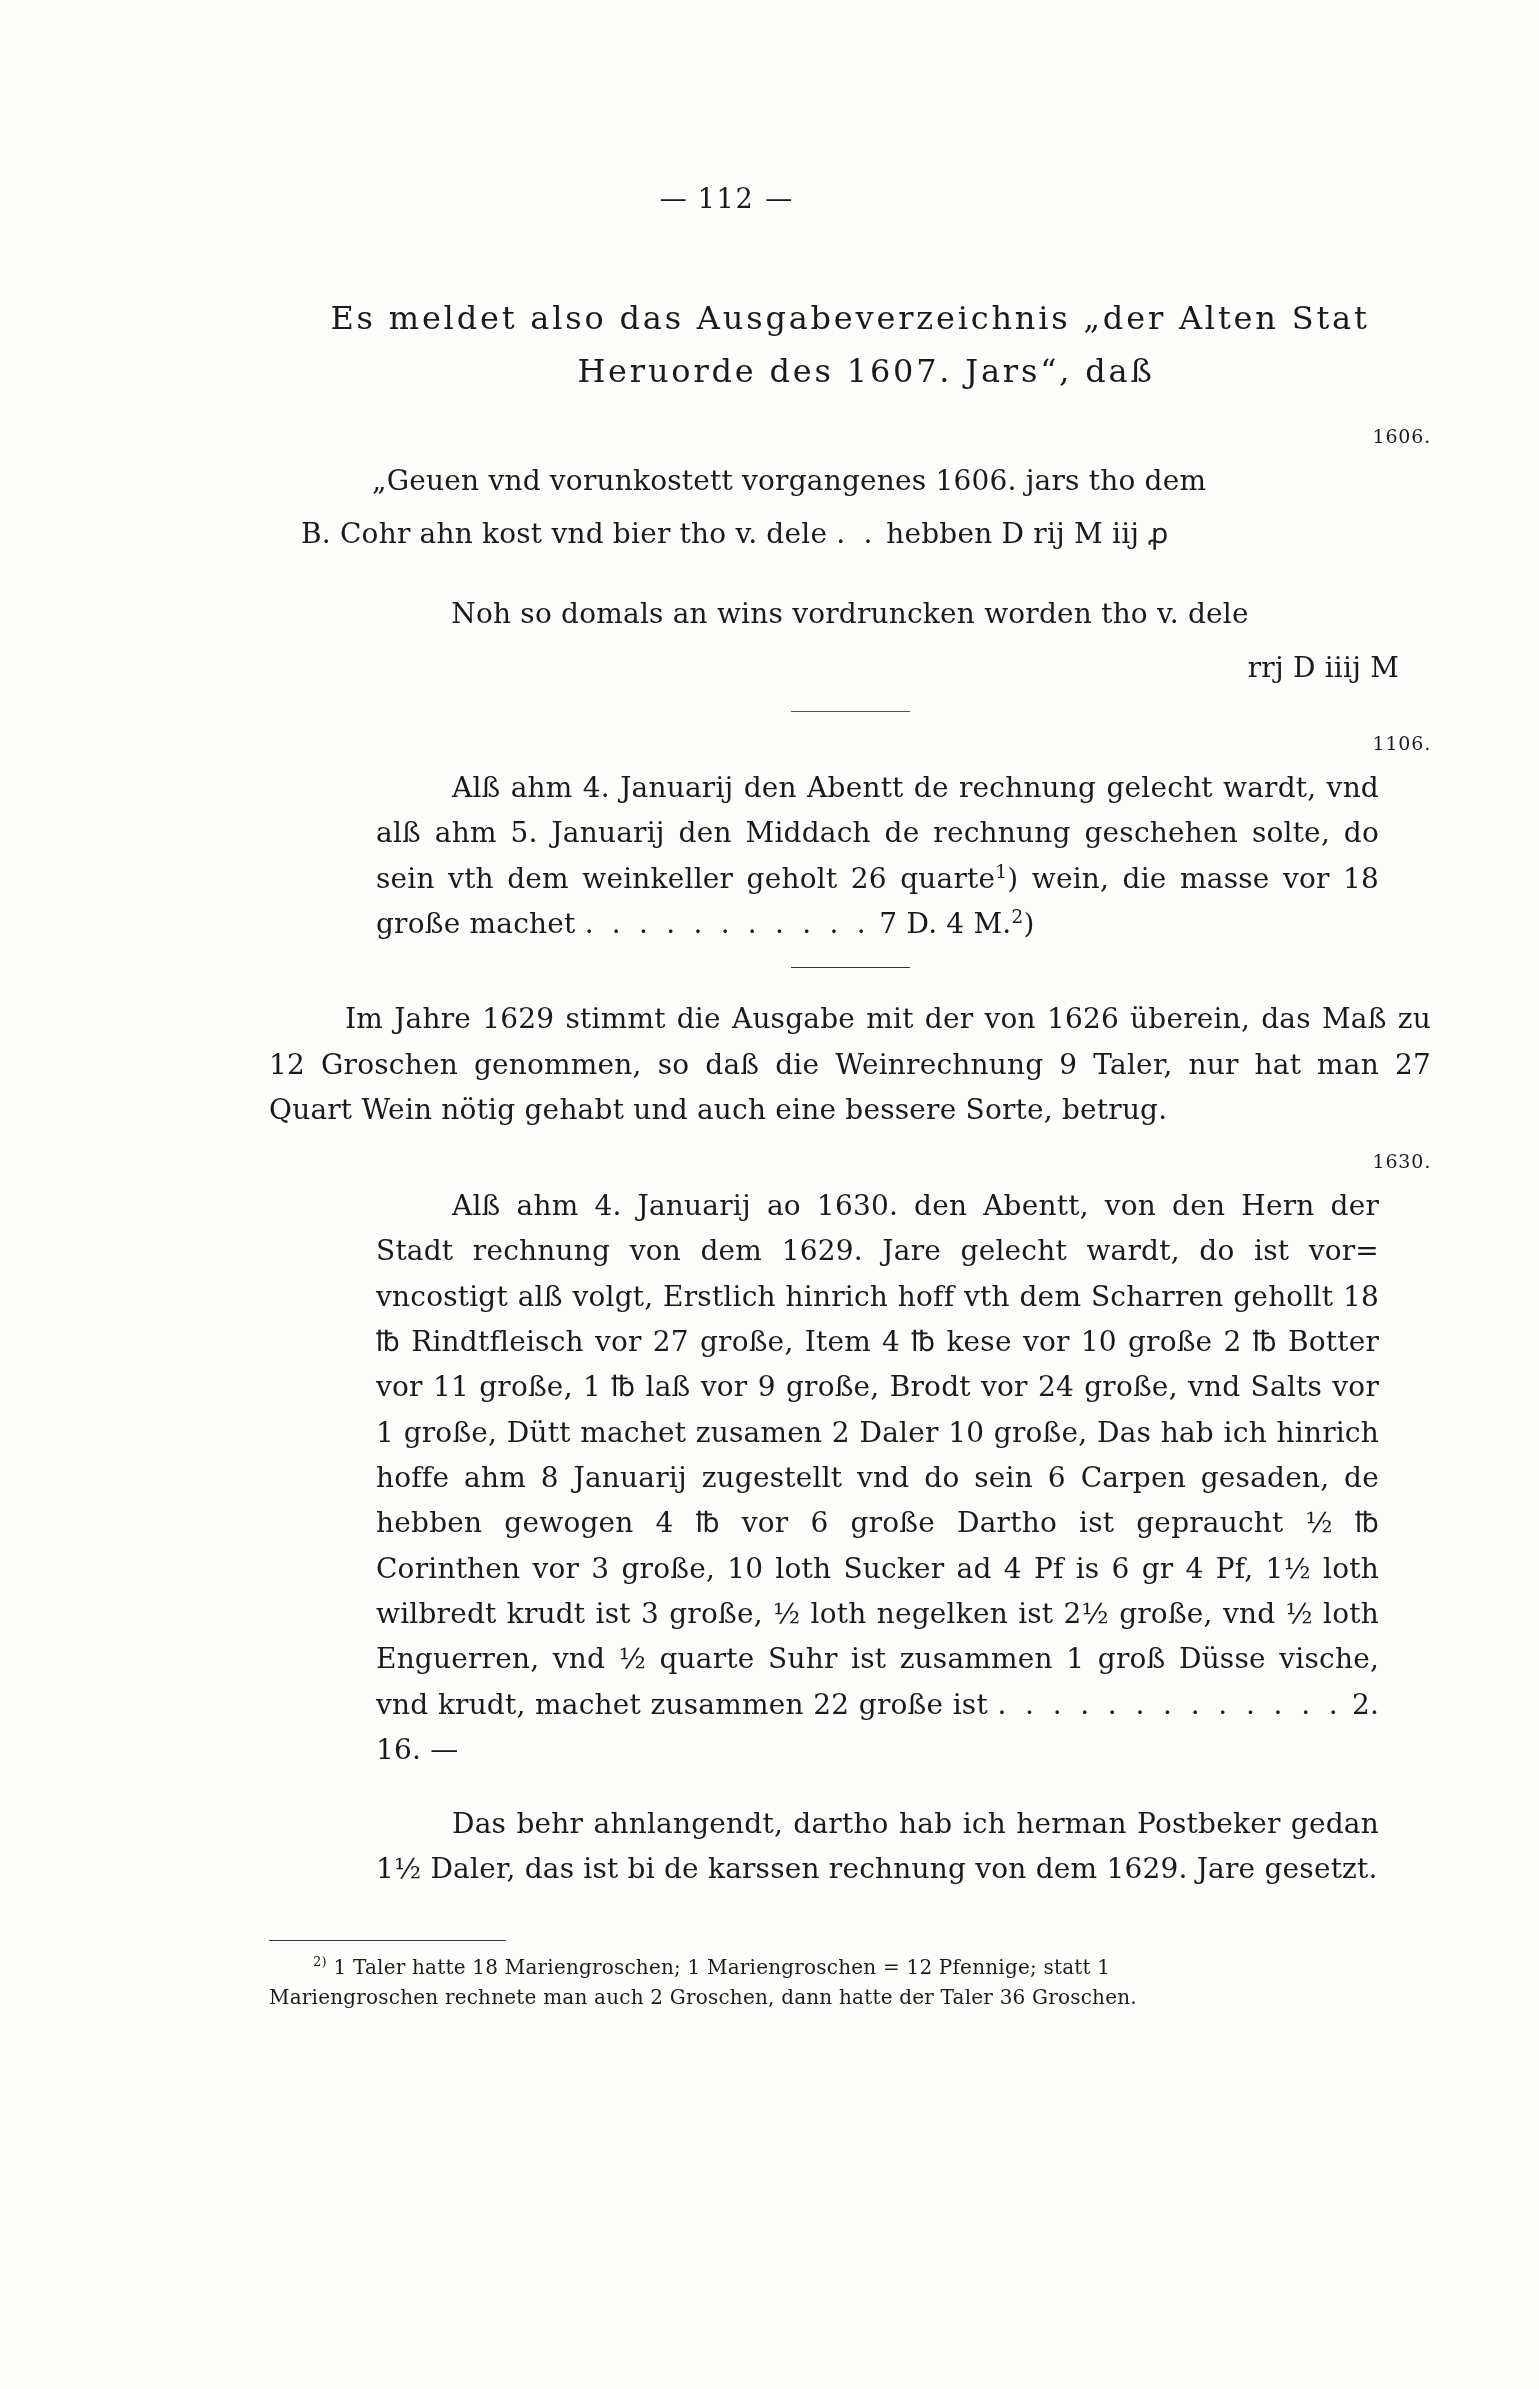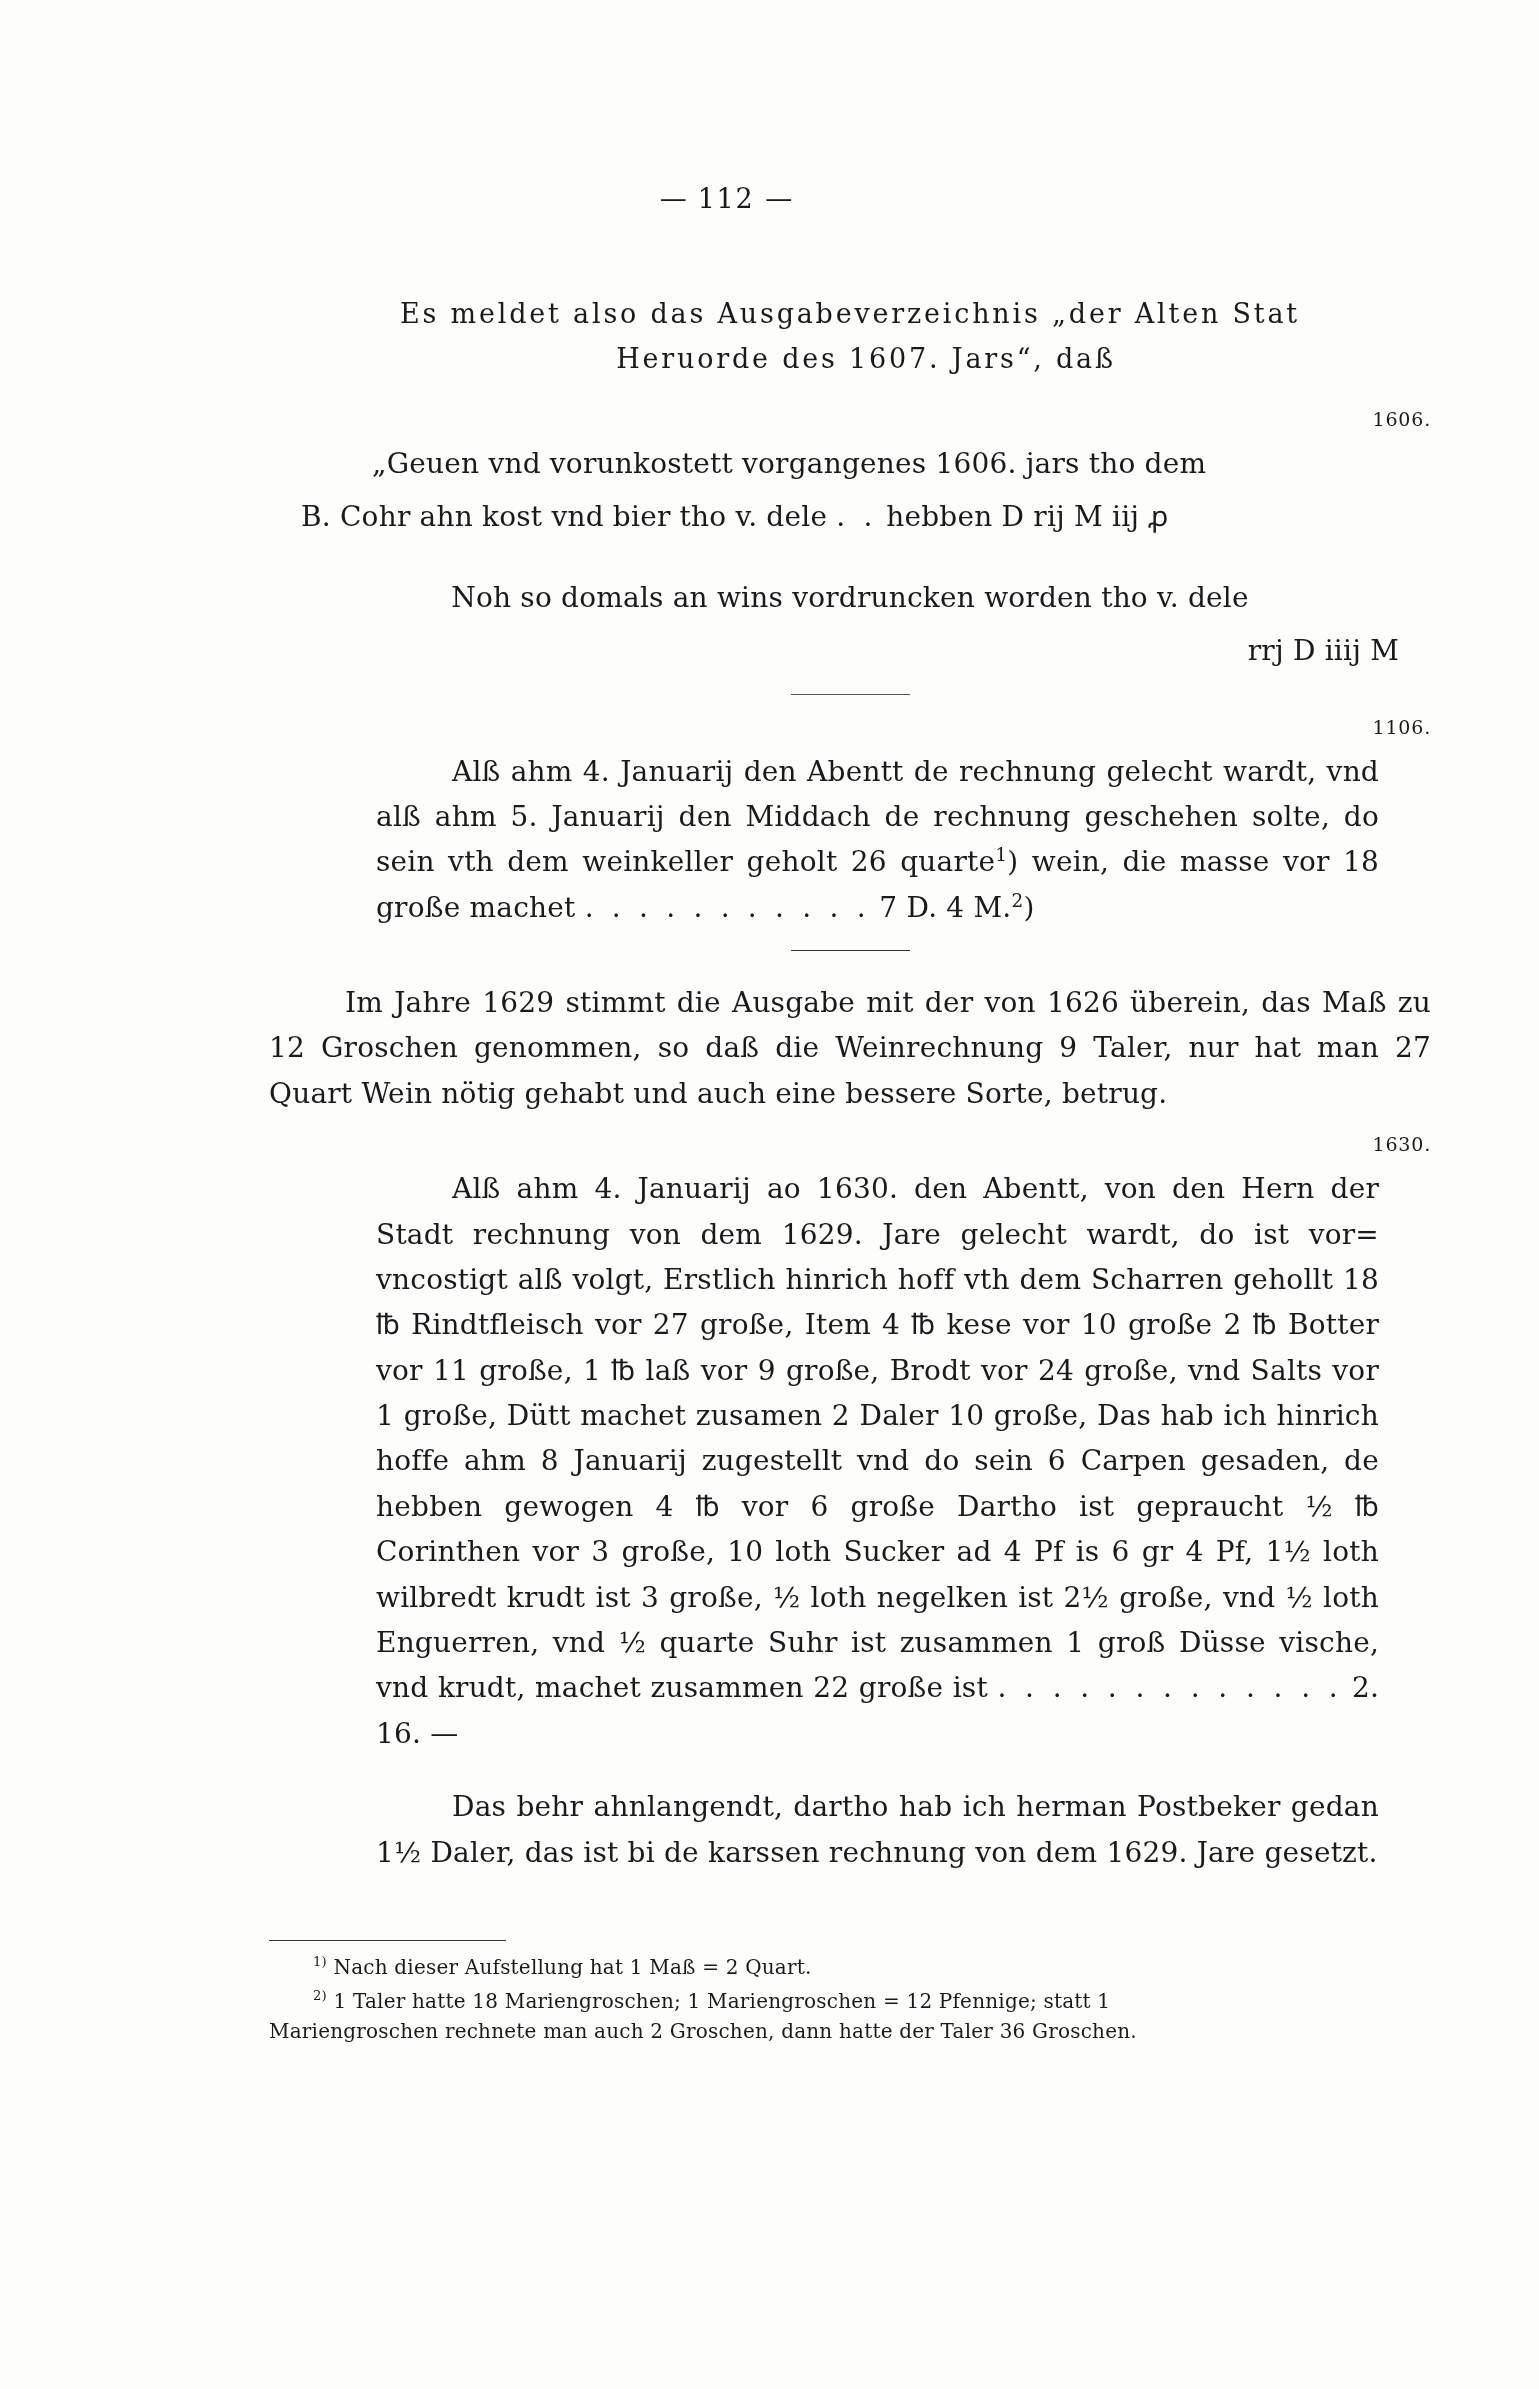--- a/index.html
+++ b/index.html
@@ -45,21 +45,21 @@
 
   .content {
     position: absolute;
     left: 269px;
     top: 292px;
     width: 1162px;
   }
 
   .head-block {
     text-align: center;
-    font-size: 27px;
+    font-size: 32px;
     line-height: 1.65;
     letter-spacing: 2.8px;
     margin-bottom: 27px;
   }
   .head-line-1 {
     display: block;
   }
   .head-line-2 {
     display: block;
     padding-left: 32px;
@@ -210,24 +210,20 @@
     </div>
 
     <div class="block-tail">
       <p class="para indent fraktur">Das behr ahnlangendt, dartho hab ich herman Postbeker gedan 1½ Daler, das ist bi de karssen rechnung von dem 1629. Jare gesetzt.</p>
     </div>
 
   </div>
 
   <div class="footnotes">
     <hr class="footnote-rule">
-    <p class="footnote fraktur">
-      <sup>1)</sup>
-      <span>Nach dieser Aufstellung hat 1 Maß = 2 Quart.</span>
-    </p>
     <p class="footnote wrap fraktur">
       <sup>2)</sup>
       <span>1 Taler hatte 18 Mariengroschen; 1 Mariengroschen = 12 Pfennige; statt 1 Mariengroschen rechnete man auch 2 Groschen, dann hatte der Taler 36 Groschen.</span>
     </p>
   </div>
 
 </div>
 
 
 </body></html>

